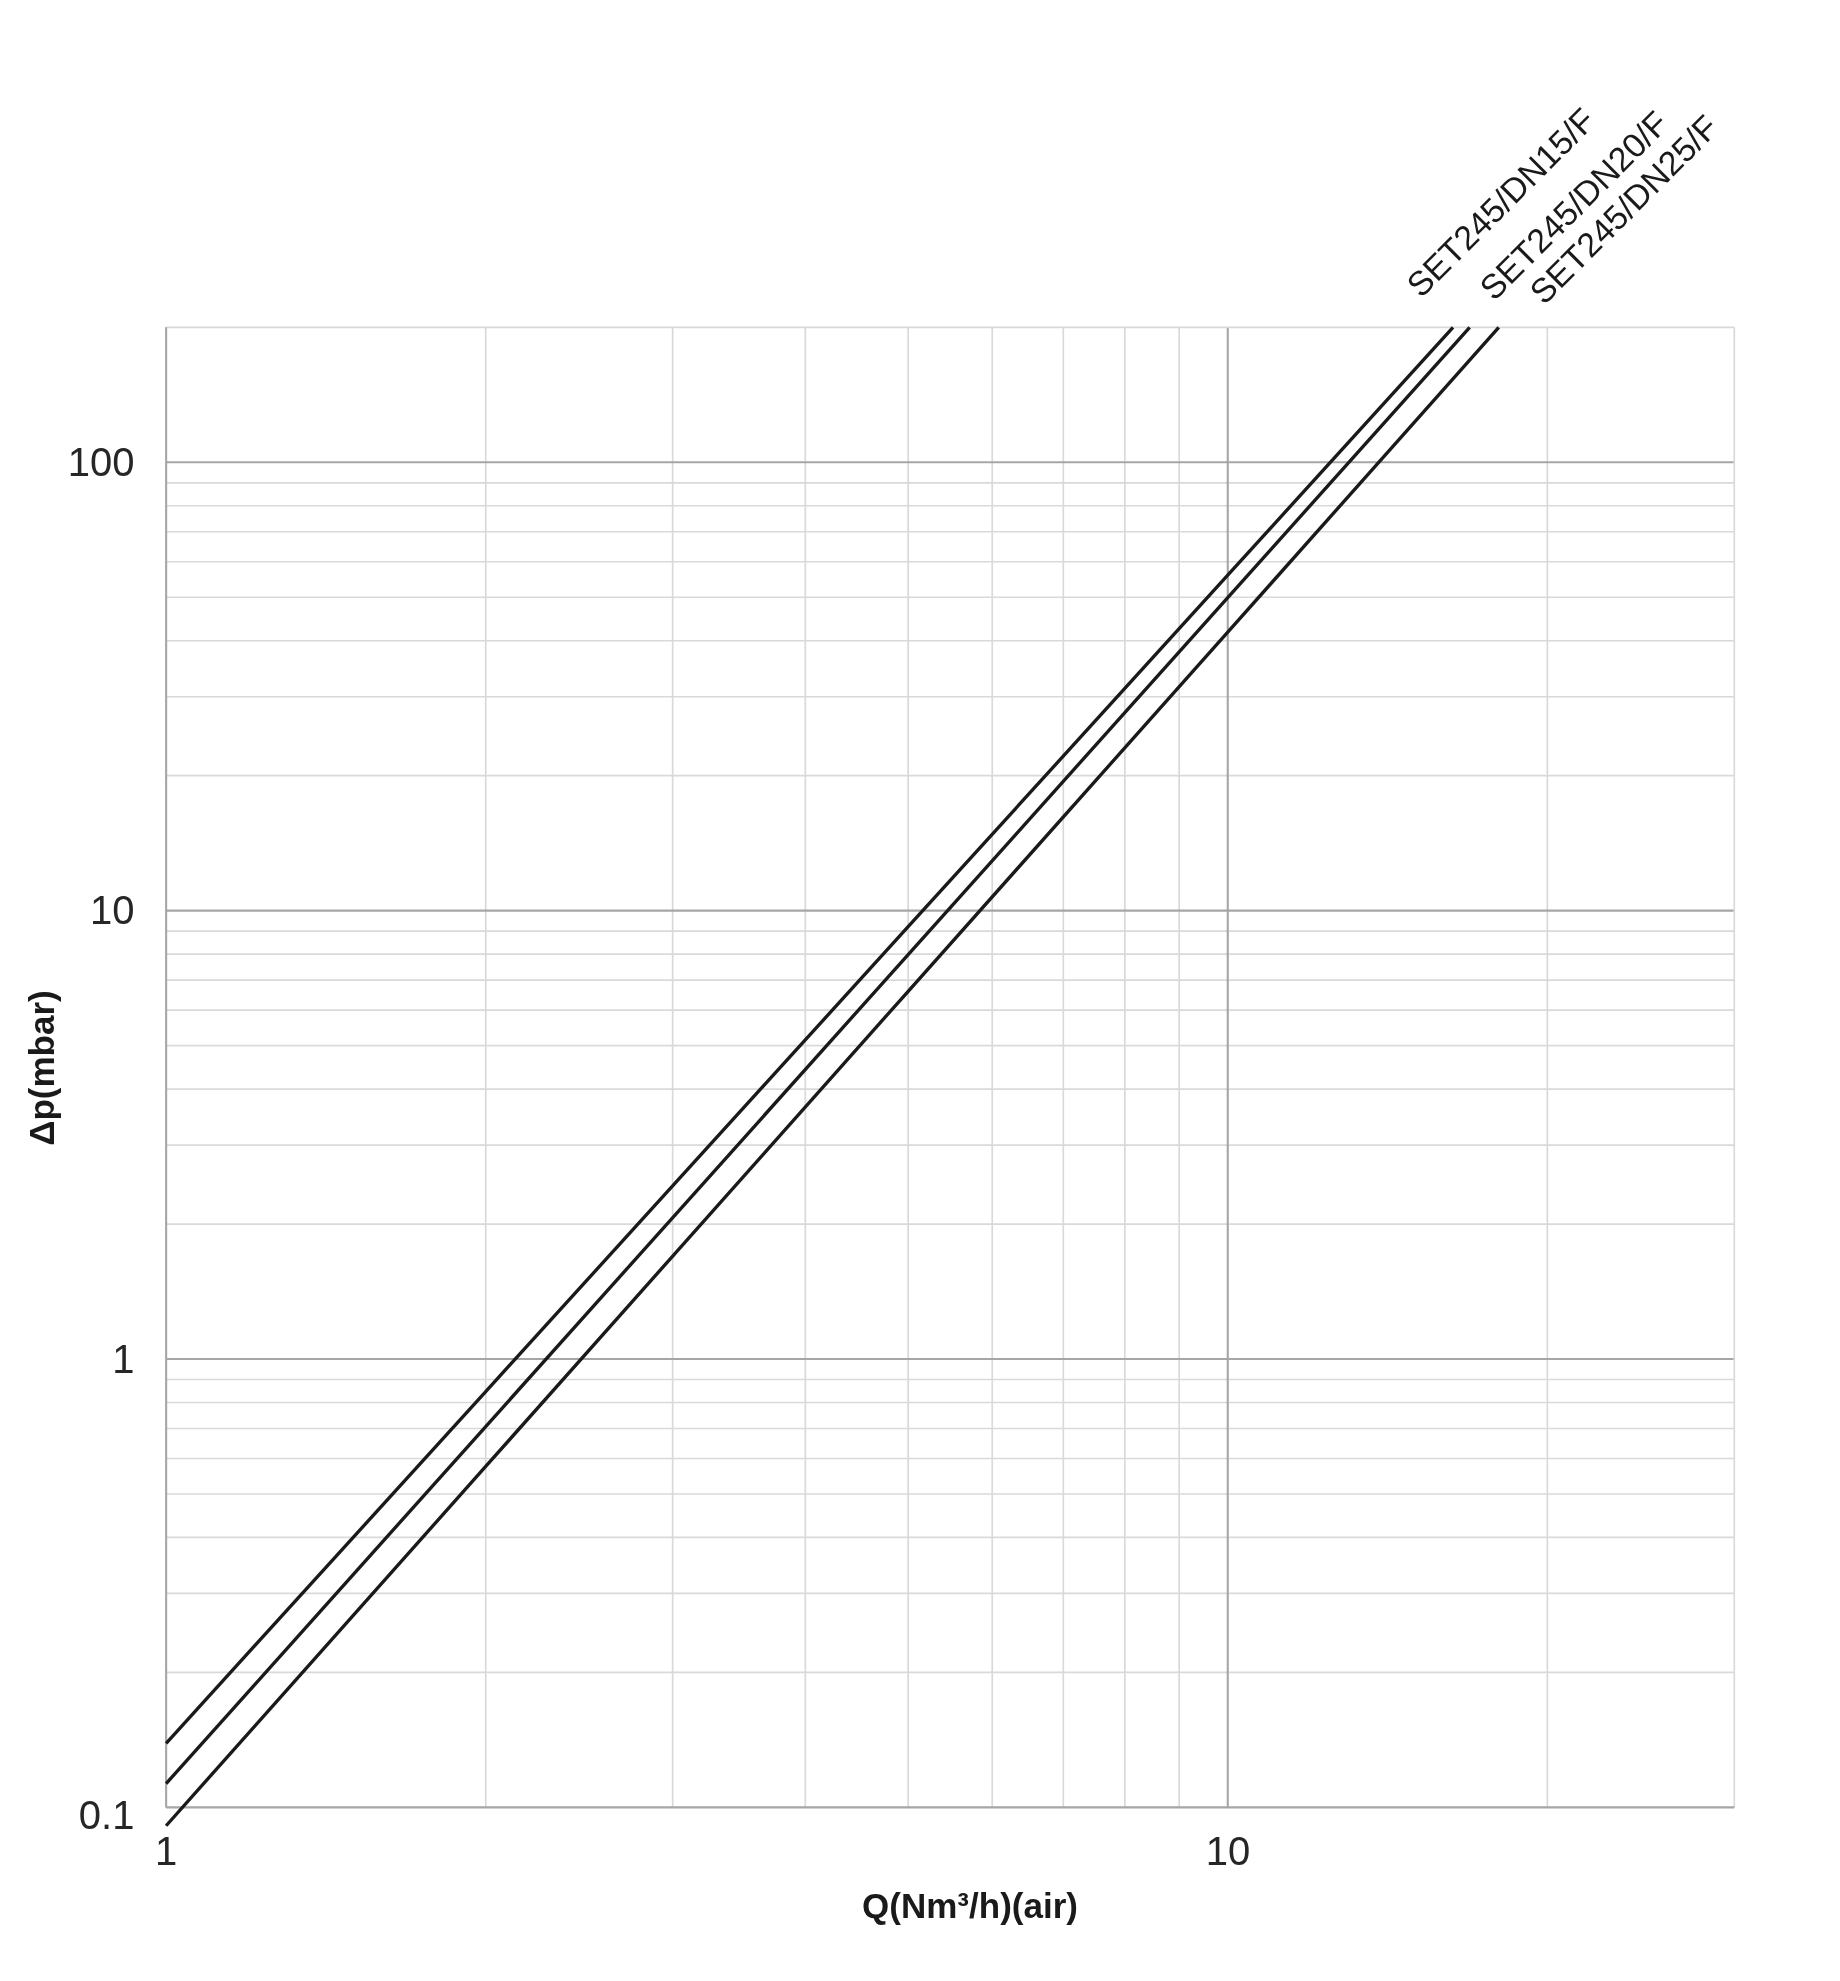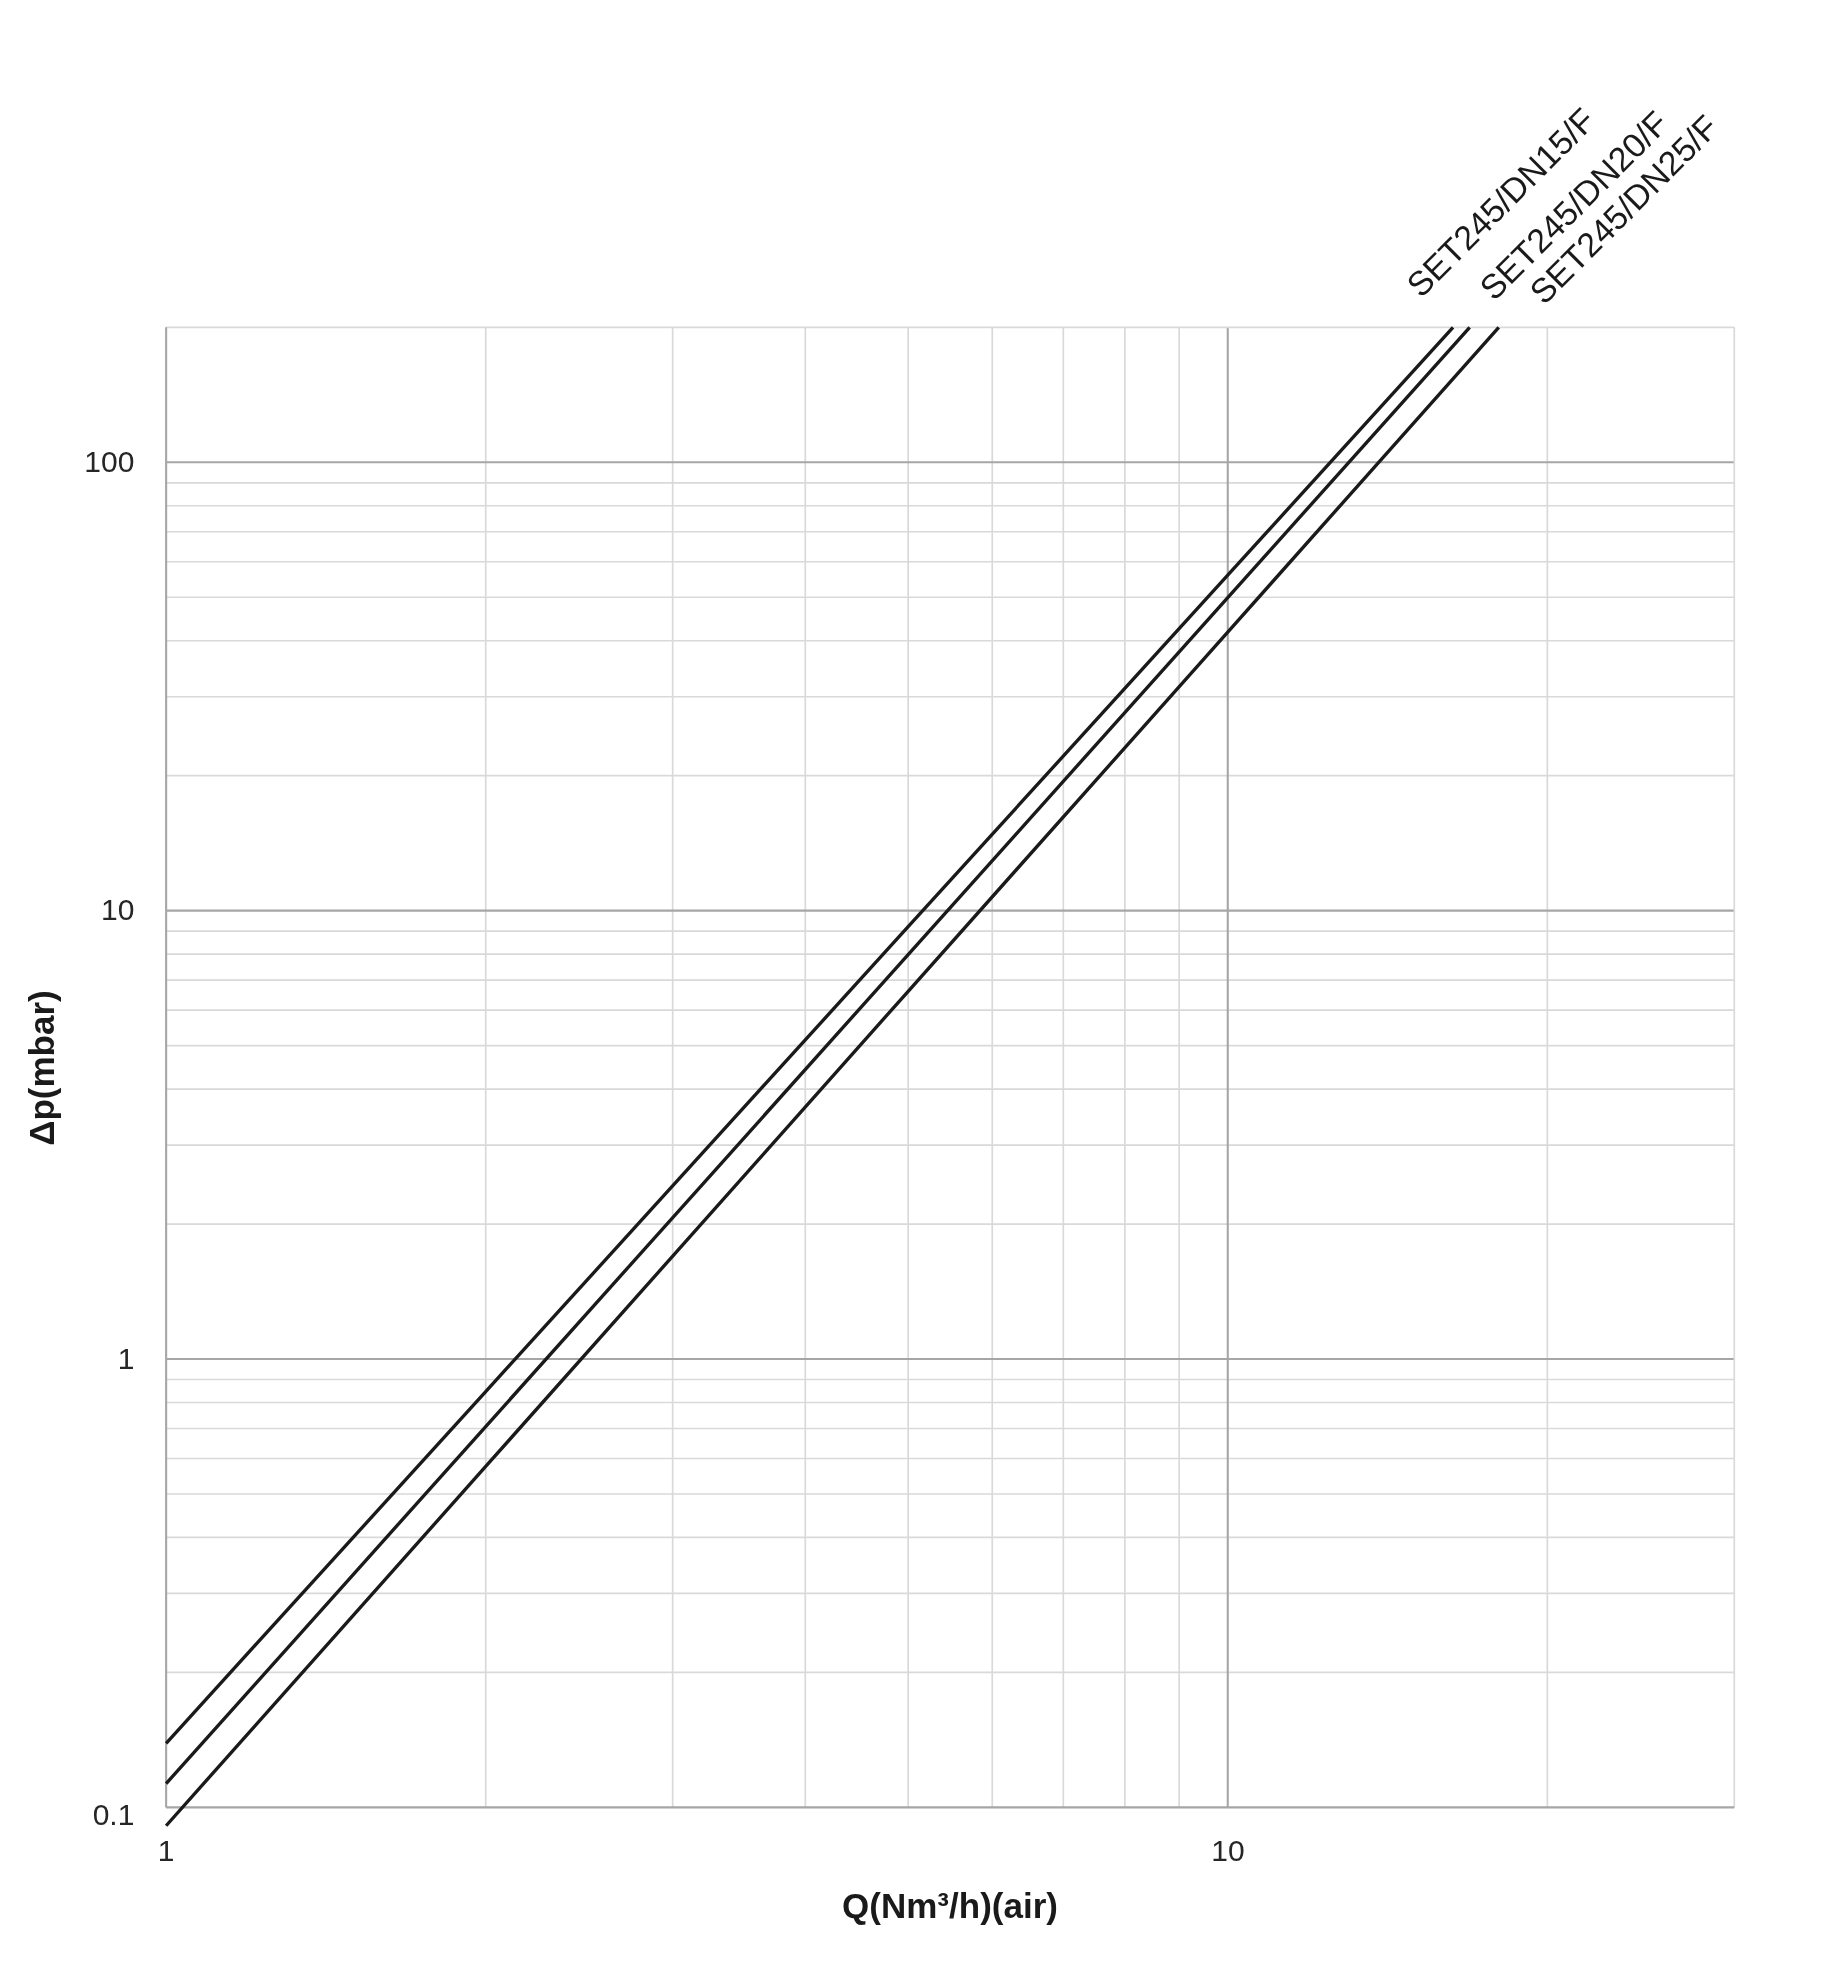--- a/index.html
+++ b/index.html
@@ -1,23 +1,23 @@
 <!DOCTYPE html>
 <html style="font-size:13.4px"><head>
 <meta charset="utf-8">
 <style>
   html,body{margin:0;padding:0;background:#ffffff;}
   #page{position:relative;width:1840px;height:1982px;background:#ffffff;overflow:hidden;
         font-family:"Liberation Sans", sans-serif;}
   #chart-svg{position:absolute;left:0;top:0;width:1840px;height:1982px;}
-  .tick{position:absolute;font-size:30px;color:#262626;line-height:40px;}
+  .tick{position:absolute;font-size:40px;color:#262626;line-height:40px;}
   .y-tick{width:126px;text-align:right;}
   .x-tick{width:134px;text-align:center;}
   .axis-title{position:absolute;font-size:35px;font-weight:bold;color:#1a1a1a;white-space:nowrap;}
-  #x-title{transform:translate(-50%,-50%);}
+  #x-title{transform:translate(-50%,-50%);margin-left:20px;}
   #y-title{transform:translate(-50%,-50%) rotate(-90deg);}
   .series-label{position:absolute;font-size:34px;line-height:37px;color:#1a1a1a;white-space:nowrap;
         transform:rotate(-45deg);transform-origin:0% 100%;}
 </style>
 </head>
 <body>
 
 <div id="page">
   <svg id="chart-svg" viewBox="0 0 2193 2362">
       <g>

